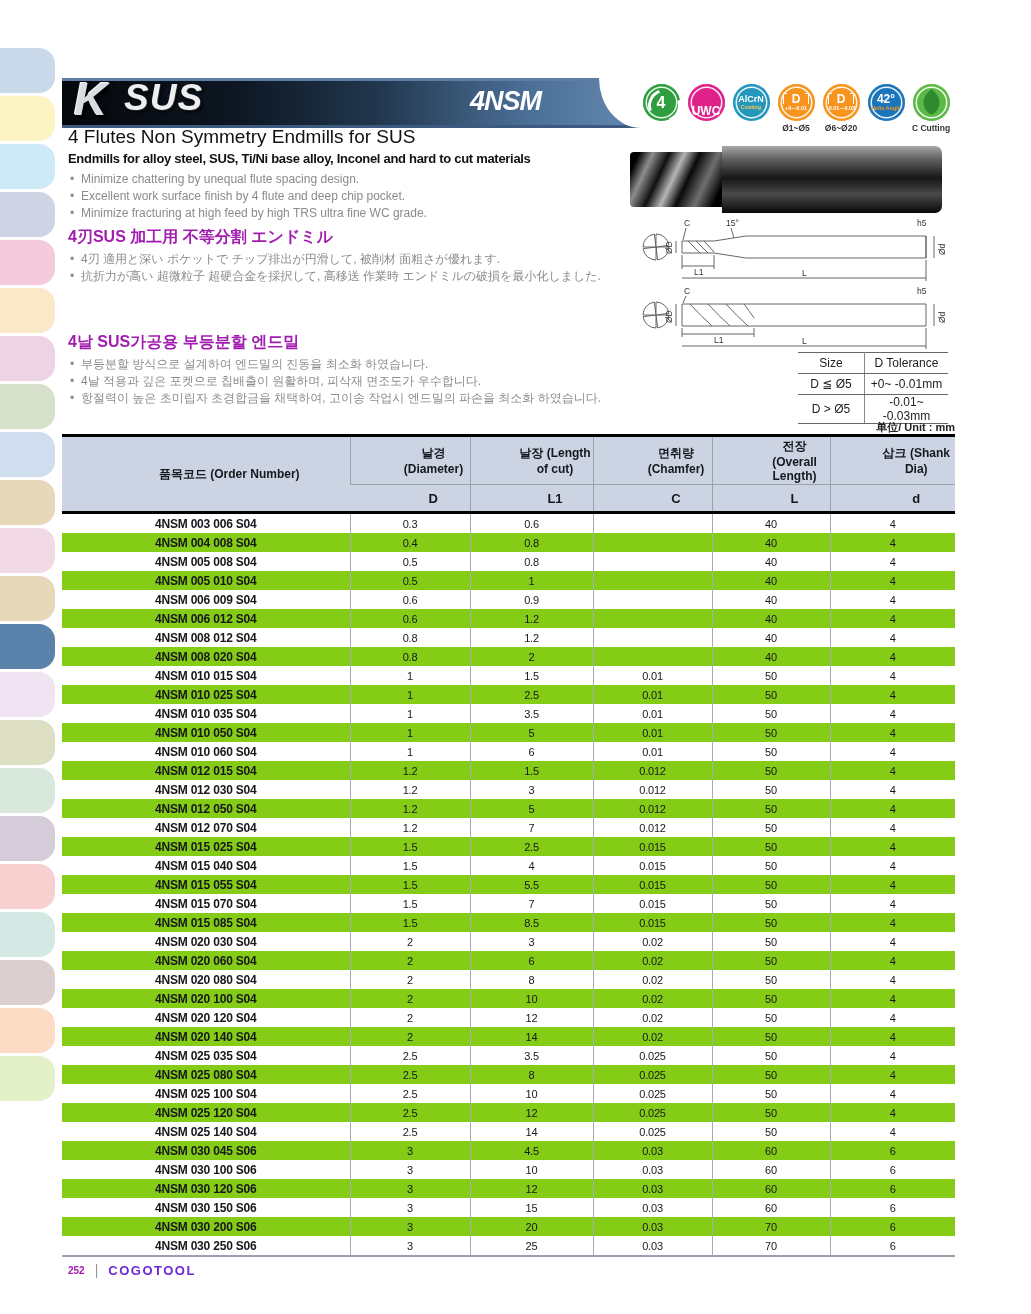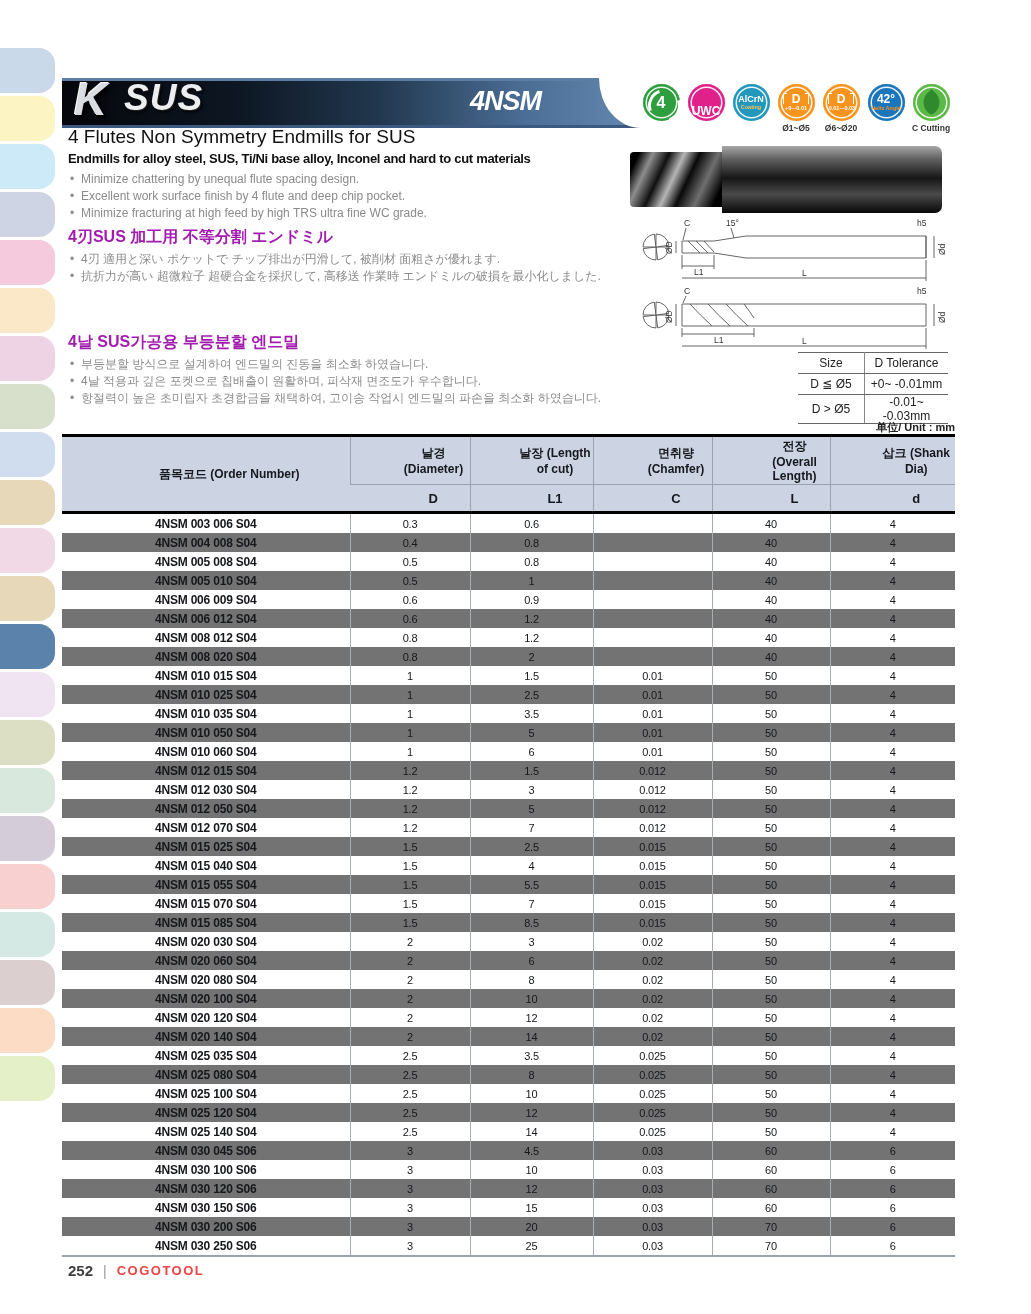--- a/index.html
+++ b/index.html
@@ -81,28 +81,28 @@
       border-left:1px solid #9aa2af;}
   table.main thead tr.h1 th{height:28px;border-top:3px solid #000;}
   table.main thead tr.h2 th{height:24px;border-top:1px solid #9aa2af;font-size:13px;}
   table.main thead th.ord{border-top:3px solid #000;}
   table.main thead th{border-bottom:3px solid #000;padding-left:48px;}
   table.main thead tr.h1 th:not(.ord){border-bottom:none;}
   table.main th:first-child,table.main td:first-child{border-left:none;}
   table.main tbody td{height:19px;font-size:11px;text-align:center;padding:0;
       border-left:1px solid #a7adb8;color:#16181c;letter-spacing:-0.2px;}
   table.main tbody td:first-child{font-weight:bold;font-size:12px;}
-  table.main tbody tr.alt{background:#737373;}
+  table.main tbody tr.alt{background:#84cc16;}
   table.main tbody tr:last-child td{border-bottom:2px solid #9aa2af;}
 
   
   .footer{position:absolute;left:68px;top:1262px;display:flex;align-items:center;gap:10px;}
-  .footer .pg{font-size:15px;font-weight:bold;color:#404040;}
+  .footer .pg{font-size:10px;font-weight:bold;color:#a21caf;}
   .footer .sep{color:#999;font-size:14px;}
-  .footer .brand{font-size:13px;font-weight:bold;color:#ef4444;letter-spacing:1.5px;}
+  .footer .brand{font-size:13px;font-weight:bold;color:#6d28d9;letter-spacing:1.5px;}
 </style>
 </head>
 <body>
 
 <div class="page">
 
   <div class="sidebar">
       <div class="tab" style="background: rgb(201, 217, 234); top: 48px;"></div>
       <div class="tab" style="background: rgb(253, 244, 196); top: 96px;"></div>
       <div class="tab" style="background: rgb(205, 234, 248); top: 144px;"></div>

